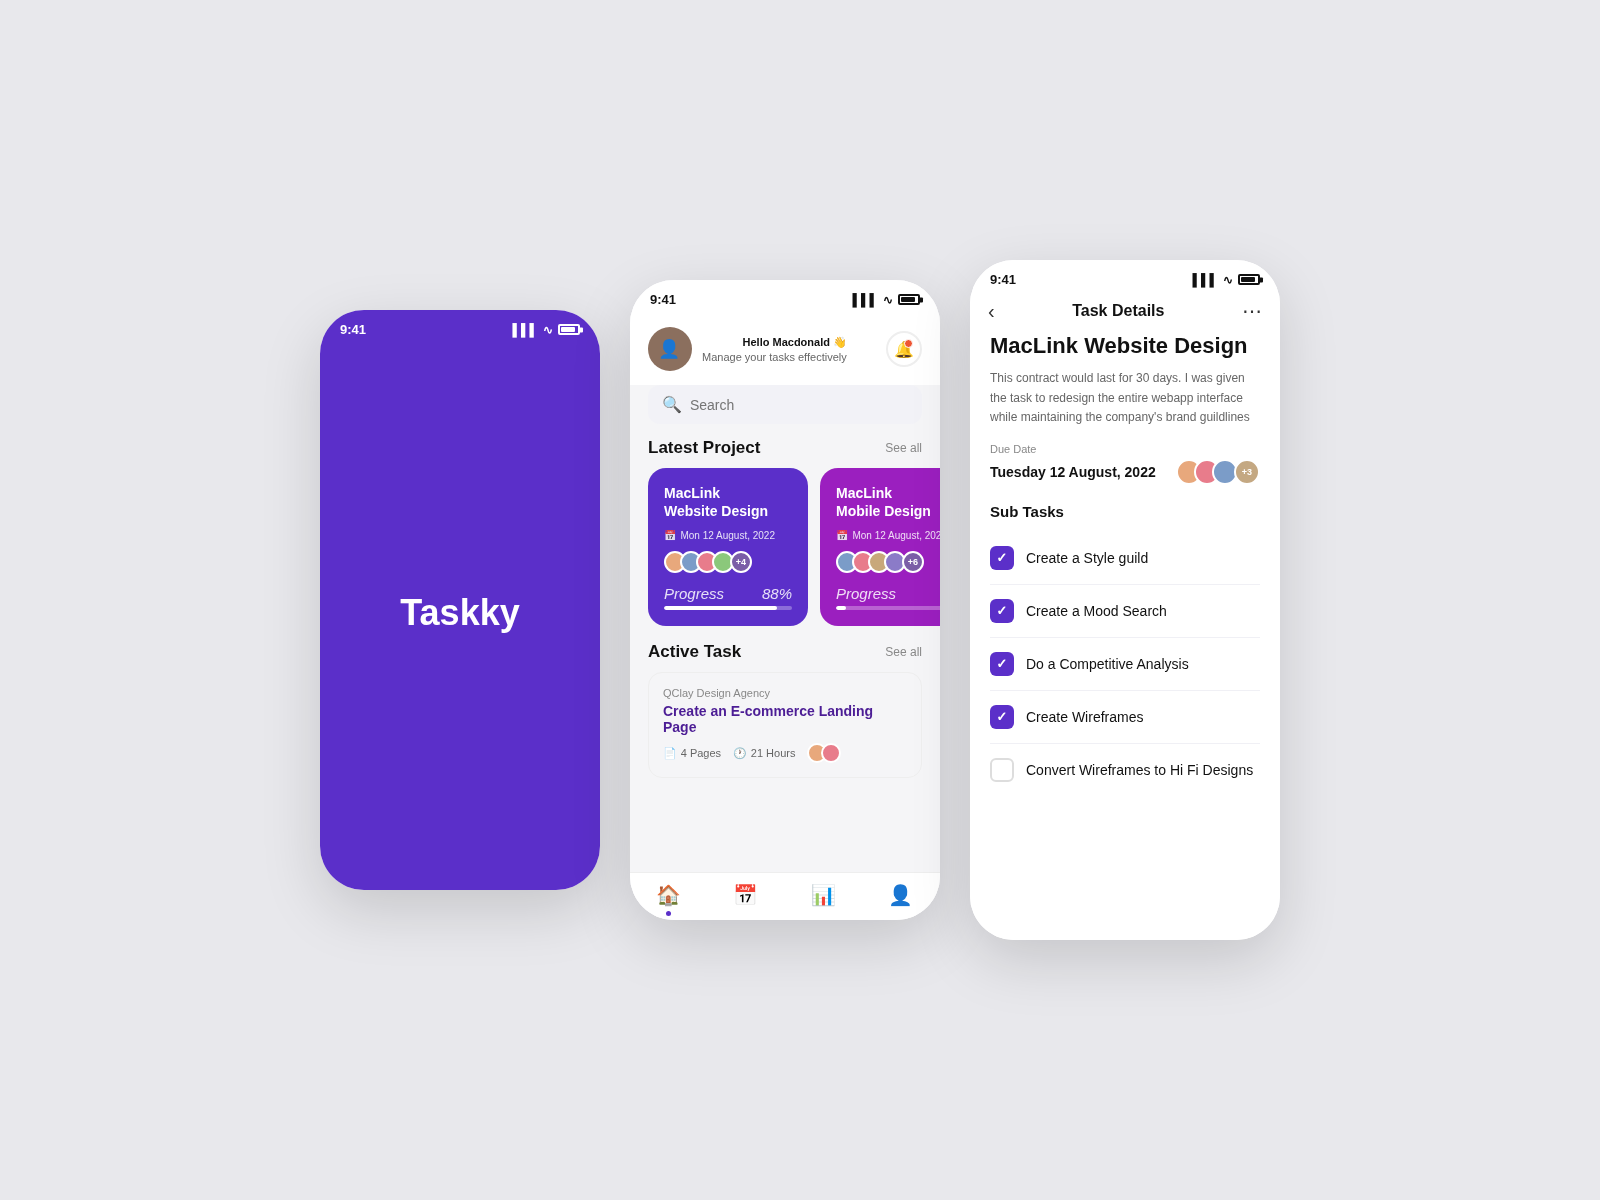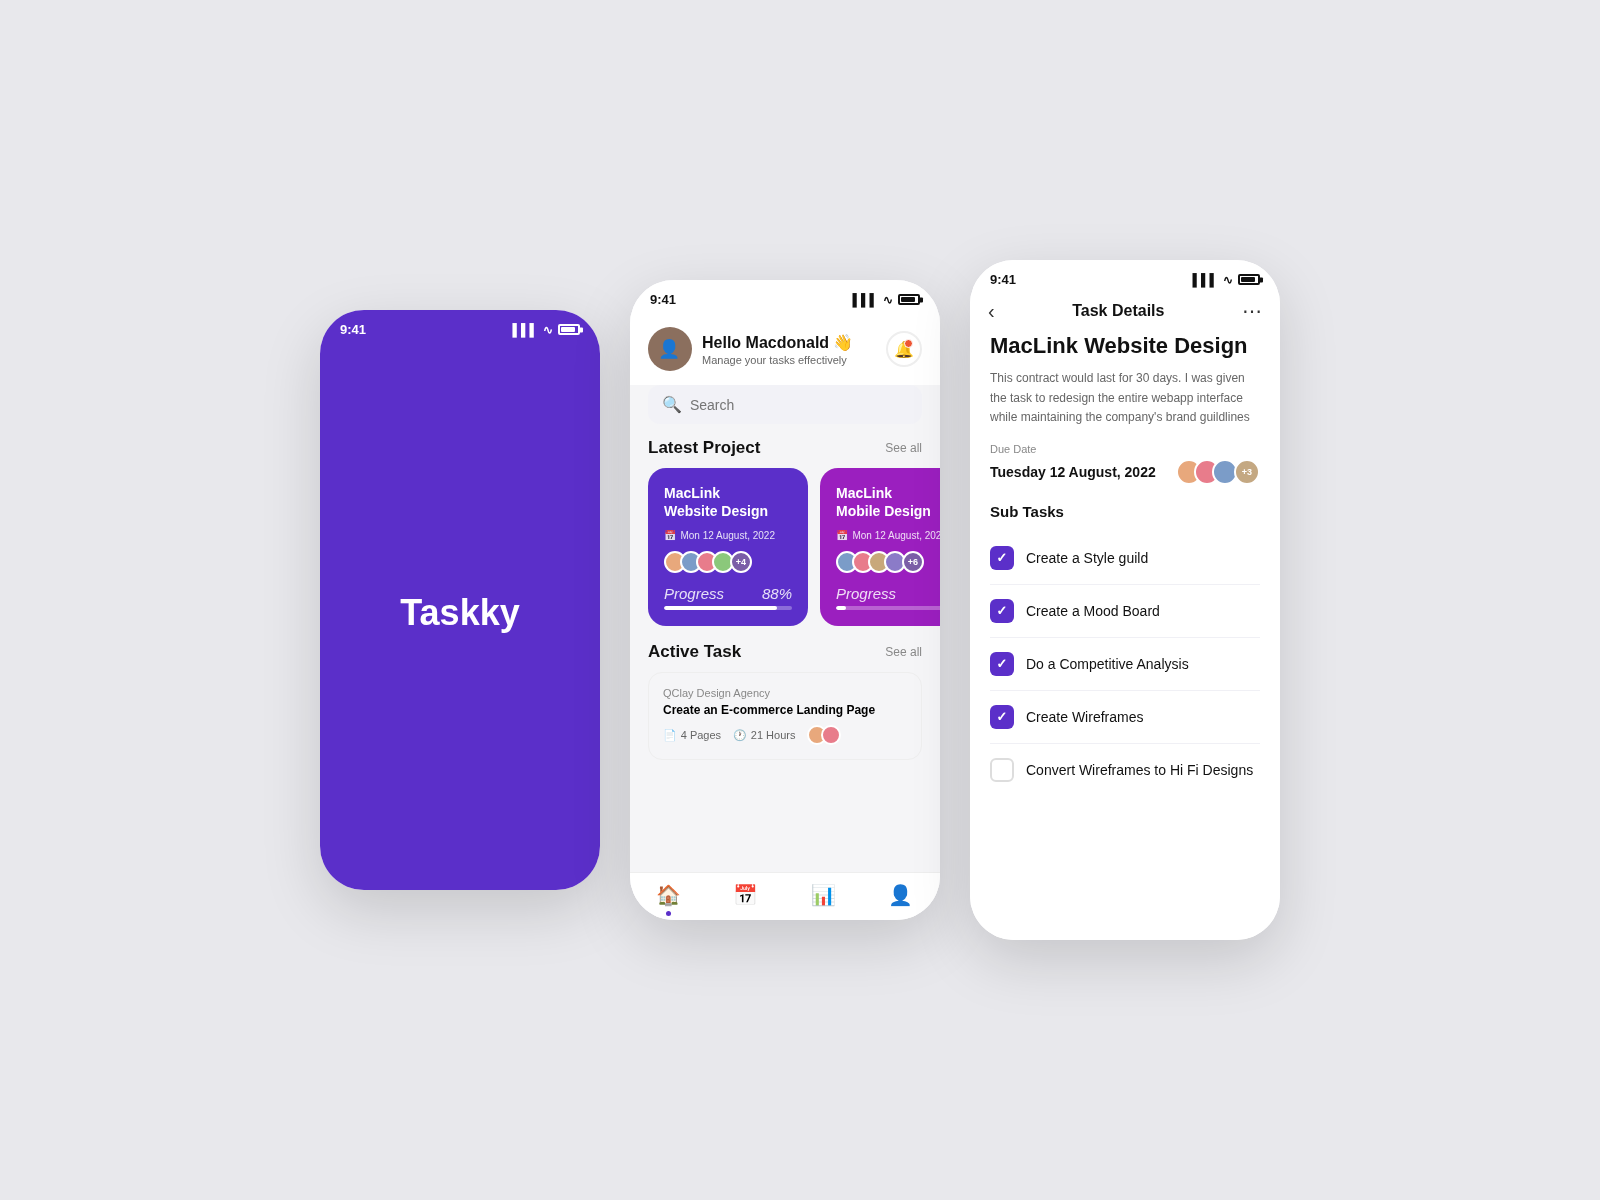--- a/index.html
+++ b/index.html
@@ -136,21 +136,21 @@
       height: 44px;
       border-radius: 50%;
       background: #8B6F5E;
       overflow: hidden;
       display: flex;
       align-items: center;
       justify-content: center;
       font-size: 18px;
     }
     .avatar-text-block .greeting {
-      font-size: 16px;
+      font-size: 11px;
       font-weight: 700;
       color: #111;
       text-align: right;
     }
     .avatar-text-block .subtitle {
       font-size: 11px;
       color: #666;
       margin-top: 2px;
     }
     .bell-btn {
@@ -300,23 +300,23 @@
       border: 1px solid #eee;
       border-radius: 14px;
       padding: 14px;
     }
     .task-agency {
       font-size: 11px;
       color: #888;
       margin-bottom: 4px;
     }
     .task-name {
-      font-size: 12px;
-      font-weight: 700;
-      color: #000000;
+      font-size: 14px;
+      font-weight: 700;
+      color: #4c1d95;
       margin-bottom: 8px;
     }
     .task-meta {
       display: flex;
       align-items: center;
       gap: 12px;
     }
     .task-meta-item {
       display: flex;
       align-items: center;
@@ -687,21 +687,21 @@
             <div class="subtask-item">
               <div class="checkbox checked">
                 <span class="checkmark">✓</span>
               </div>
               <span class="subtask-label">Create a Style guild</span>
             </div>
             <div class="subtask-item">
               <div class="checkbox checked">
                 <span class="checkmark">✓</span>
               </div>
-              <span class="subtask-label">Create a Mood Board</span>
+              <span class="subtask-label">Create a Mood Search</span>
             </div>
             <div class="subtask-item">
               <div class="checkbox checked">
                 <span class="checkmark">✓</span>
               </div>
               <span class="subtask-label">Do a Competitive Analysis</span>
             </div>
             <div class="subtask-item">
               <div class="checkbox checked">
                 <span class="checkmark">✓</span>

